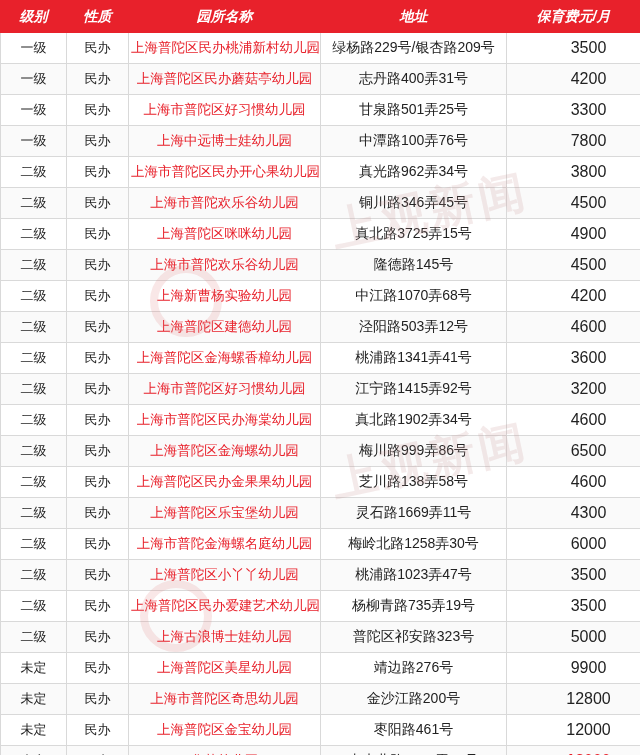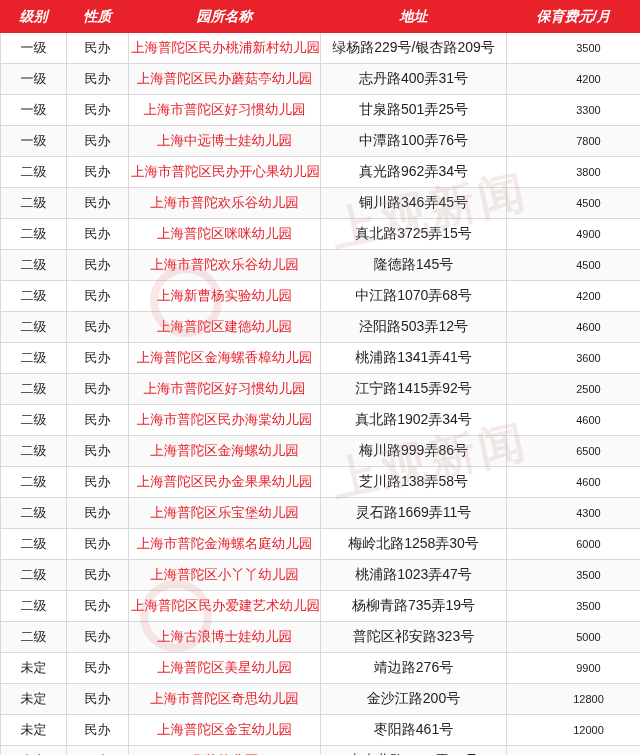--- a/index.html
+++ b/index.html
@@ -71,21 +71,21 @@
   col.c-name { width: 192px; }
   col.c-addr { width: 186px; }
   col.c-fee { width: 134px; }
 
   td.name {
     color: #e8212b;
     font-weight: normal;
     font-size: 13.5px;
   }
   td.fee {
-    font-size: 11px;
+    font-size: 16px;
     color: #222;
     padding-left: 32px;
   }
   td.fee.hi {
     color: #e8212b;
     font-weight: bold;
   }
   td.addr {
     font-size: 14px;
   }
@@ -198,21 +198,21 @@
           <td class="nature">民办</td>
           <td class="name">上海普陀区金海螺香樟幼儿园</td>
           <td class="addr">桃浦路1341弄41号</td>
           <td class="fee">3600</td>
         </tr>
         <tr>
           <td class="level">二级</td>
           <td class="nature">民办</td>
           <td class="name">上海市普陀区好习惯幼儿园</td>
           <td class="addr">江宁路1415弄92号</td>
-          <td class="fee">2500</td>
+          <td class="fee">3200</td>
         </tr>
         <tr>
           <td class="level">二级</td>
           <td class="nature">民办</td>
           <td class="name">上海市普陀区民办海棠幼儿园</td>
           <td class="addr">真北路1902弄34号</td>
           <td class="fee">4600</td>
         </tr>
         <tr>
           <td class="level">二级</td>

